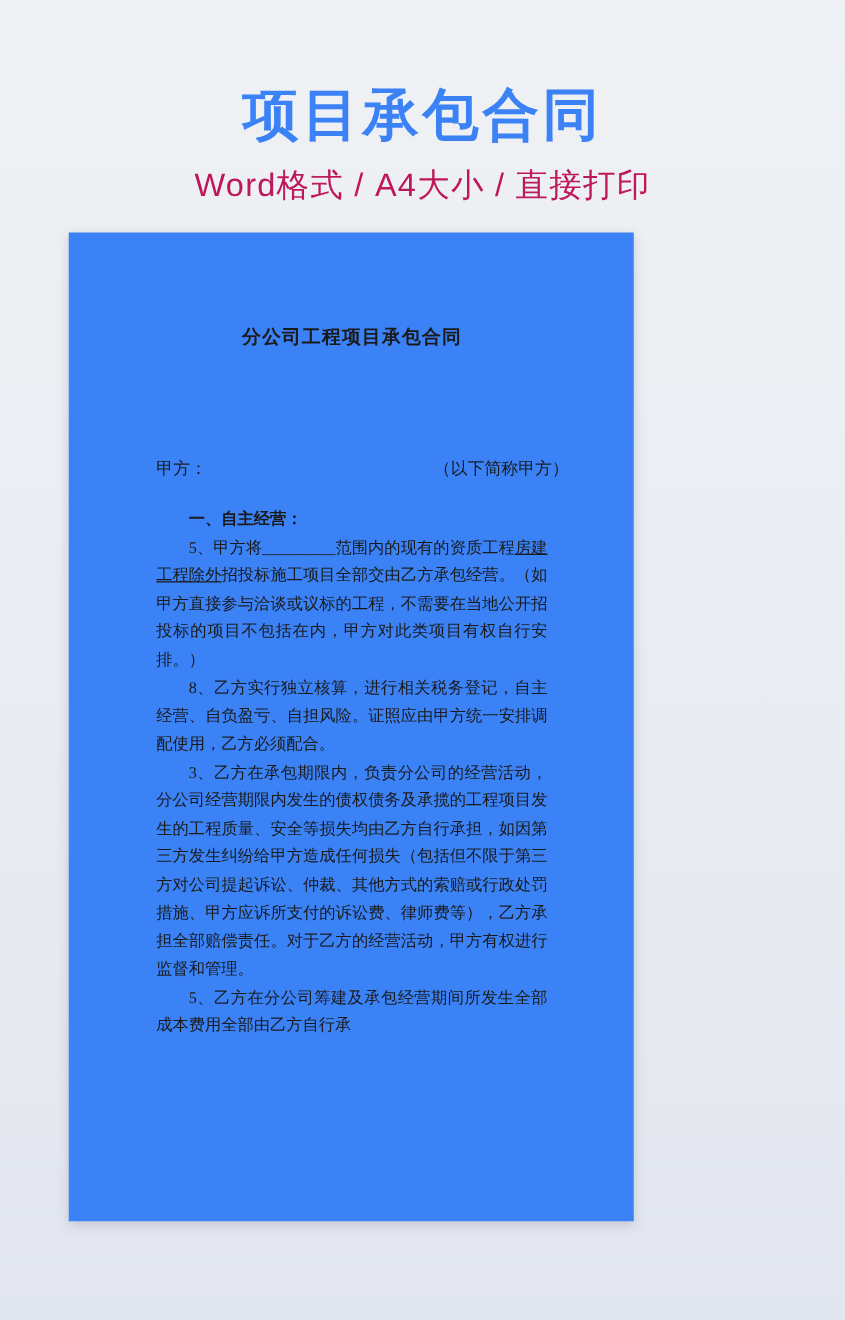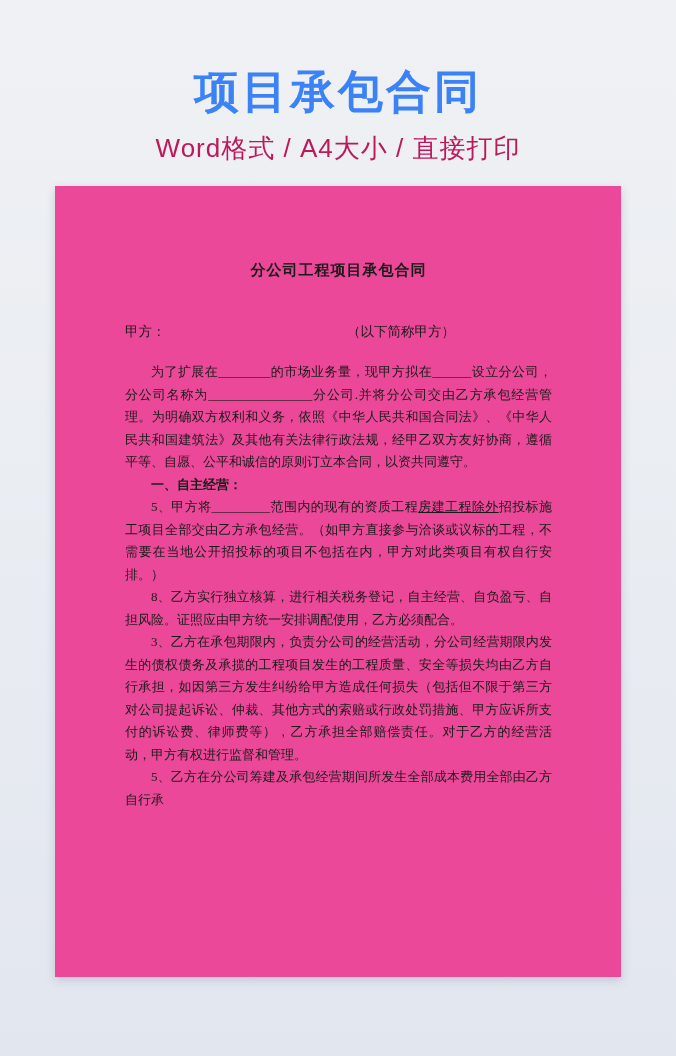--- a/index.html
+++ b/index.html
@@ -22,39 +22,39 @@
     margin-top: 9px;
     font-size: 26px;
     font-weight: 400;
     color: #be185d;
     letter-spacing: 1px;
   }
   .page {
     position: absolute;
     left: 55px;
     top: 186px;
-    width: 566px;
+    width: 452px;
     height: 791px;
-    background: #ec4899;
+    background: #3b82f6;
     box-shadow: 0 3px 9px rgba(100, 110, 135, 0.28);
   }
   .page-inner {
     padding: 74px 69px 0 70px;
     color: #1a1a1a;
     font-family: "Liberation Serif", serif;
   }
   .doc-title {
     font-size: 15px;
     line-height: 20px;
     font-weight: 700;
     text-align: center;
     letter-spacing: 1px;
   }
   .party-row { font-size: 13.5px; line-height: 16px; white-space: nowrap; }
-  .party-row.a { margin-top: 44px; }
+  .party-row.a { margin-top: 87px; }
   .party-row.b { margin-top: 29px; }
   .party-label-a { display: inline-block; width: 222px; }
   .party-label-b { display: inline-block; width: 95px; }
   .party-id-label { display: inline-block; width: 127px; }
   .doc-body { margin-top: 21px; }
   .doc-body p {
     font-size: 13px;
     line-height: 22.5px;
     text-align: justify;
     text-justify: inter-ideograph;
@@ -75,21 +75,20 @@
   <div class="page-inner">
 
     <div class="doc-title">分公司工程项目承包合同</div>
 
     <div class="party-row a">
       <span class="party-label-a">甲方：</span><span>（以下简称甲方）</span>
     </div>
 
 
     <div class="doc-body">
-      <p>为了扩展在________的市场业务量，现甲方拟在______设立分公司，分公司名称为________________分公司.并将分公司交由乙方承包经营管理。为明确双方权利和义务，依照《中华人民共和国合同法》、《中华人民共和国建筑法》及其他有关法律行政法规，经甲乙双方友好协商，遵循平等、自愿、公平和诚信的原则订立本合同，以资共同遵守。</p>
       <p class="section-heading">一、自主经营：</p>
       <p><span>5、甲方将_________范围内的现有的资质工程</span><span class="em-underline">房建工程除外</span><span>招投标施工项目全部交由乙方承包经营。（如甲方直接参与洽谈或议标的工程，不需要在当地公开招投标的项目不包括在内，甲方对此类项目有权自行安排。）</span></p>
       <p><span>8、乙方实行独立核算，进行相关税务登记，自主经营、自负盈亏、自担风险。证照应由甲方统一安排调配使用，乙方必须配合。</span><span class="em-underline"></span><span></span></p>
       <p><span>3、乙方在承包期限内，负责分公司的经营活动，分公司经营期限内发生的债权债务及承揽的工程项目发生的工程质量、安全等损失均由乙方自行承担，如因第三方发生纠纷给甲方造成任何损失（包括但不限于第三方对公司提起诉讼、仲裁、其他方式的索赔或行政处罚措施、甲方应诉所支付的诉讼费、律师费等），乙方承担全部赔偿责任。对于乙方的经营活动，甲方有权进行监督和管理。</span><span class="em-underline"></span><span></span></p>
       <p><span>5、乙方在分公司筹建及承包经营期间所发生全部成本费用全部由乙方自行承</span><span class="em-underline"></span><span></span></p>
     </div>
 
   </div>
 </div>
 

